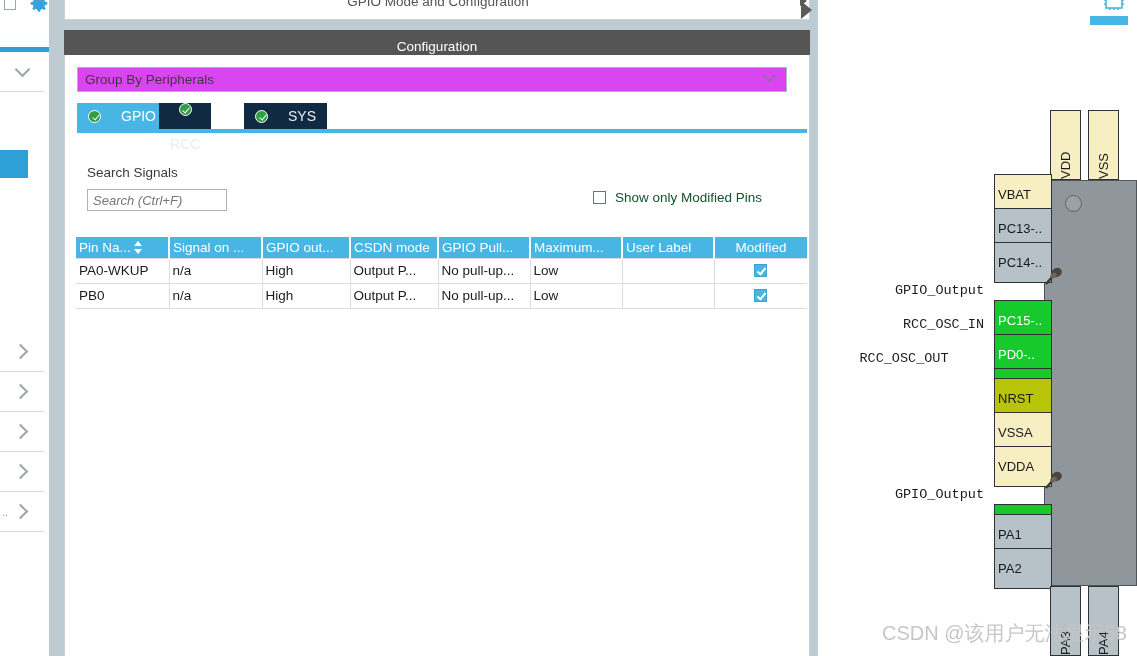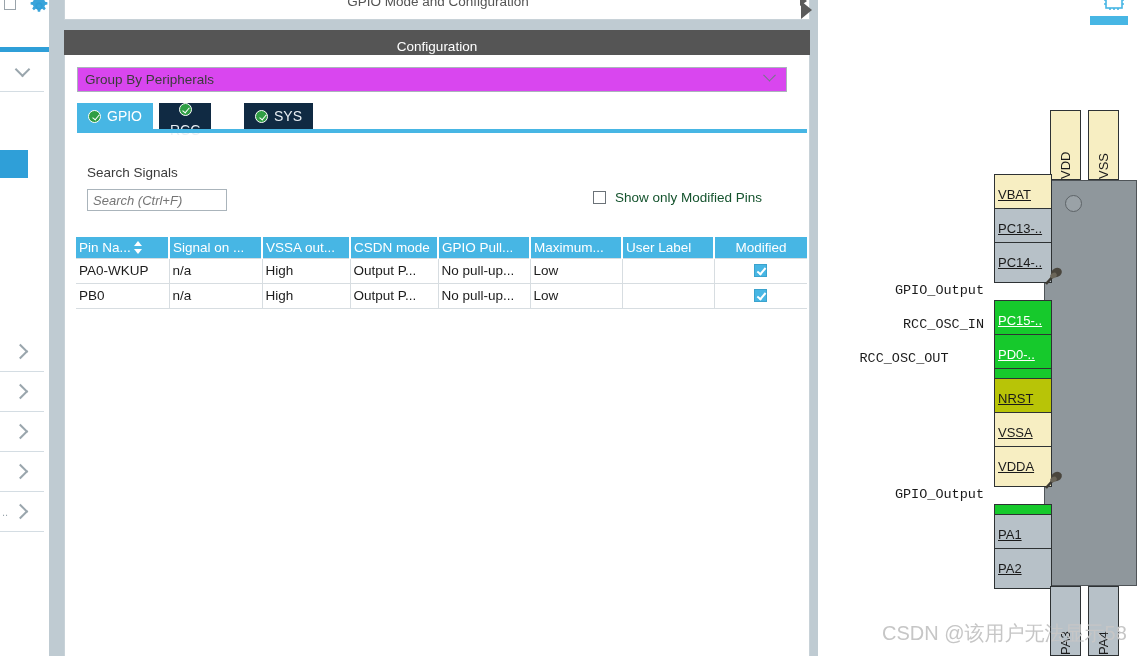--- a/index.html
+++ b/index.html
@@ -109,21 +109,21 @@
 
   #tabstrip {
     position: absolute; left: 12px; top: 48px; width: 730px; height: 29px;
   }
   #tabstrip-underline {
     position: absolute; left: 12px; top: 74px; width: 730px; height: 4px;
     background: #47b6e4;
   }
   .tab {
     position: absolute; top: 0; height: 26px;
-    display: flex; align-items: center; gap: 6px;
+    display: flex; align-items: center; gap: 20px;
     padding: 0 11px;
     font-size: 14px;
   }
   .tab.active { background: #47b6e4; color: #ffffff; }
   .tab.inactive { background: #102a43; color: #e8eef3; }
   .chk-dot {
     width: 13px; height: 13px; border-radius: 50%;
     background: #2f9e44; border: 1px solid #ffffff;
     display: flex; align-items: center; justify-content: center;
     position: relative; flex: 0 0 auto;
@@ -220,21 +220,21 @@
   }
 
   .pin {
     position: absolute;
     border: 1px solid #2e3234;
     font-size: 13px; color: #1a1a1a;
     display: flex; align-items: center;
     padding-left: 3px;
     overflow: hidden; white-space: nowrap;
   }
-  .pin.left { left: 176px; width: 58px; height: 41px; text-decoration: underline; }
+  .pin.left { left: 176px; width: 58px; height: 41px; }
   .pin.green { background: #16c92c; color: #ffffff; margin-top: 24px; }
   .pin.grey  { background: #b7c1c8; }
   .pin.cream { background: #f7eec2; }
   .pin.olive { background: #b8c407; }
 
   .pin.vert {
     width: 31px; height: 70px;
     writing-mode: vertical-rl; text-orientation: mixed;
     transform: rotate(180deg);
     padding-left: 0; padding-bottom: 3px;
@@ -357,21 +357,21 @@
             <col style="width:92px">
           <col style="width:92px">
             <col style="width:93px">
         </colgroup>
         <thead>
           <tr>
             <th>
               <span>Pin Na...</span><span class="sort-arrows"></span>
             </th>
             <th>Signal on ...</th>
-            <th>VSSA out...</th>
+            <th>GPIO out...</th>
             <th>CSDN mode</th>
             <th>GPIO Pull...</th>
             <th>Maximum...</th>
             <th>User Label</th>
             <th>Modified</th>
           </tr>
         </thead>
         <tbody id="pin-table-body">
             <tr>
               <td>PA0-WKUP</td>

